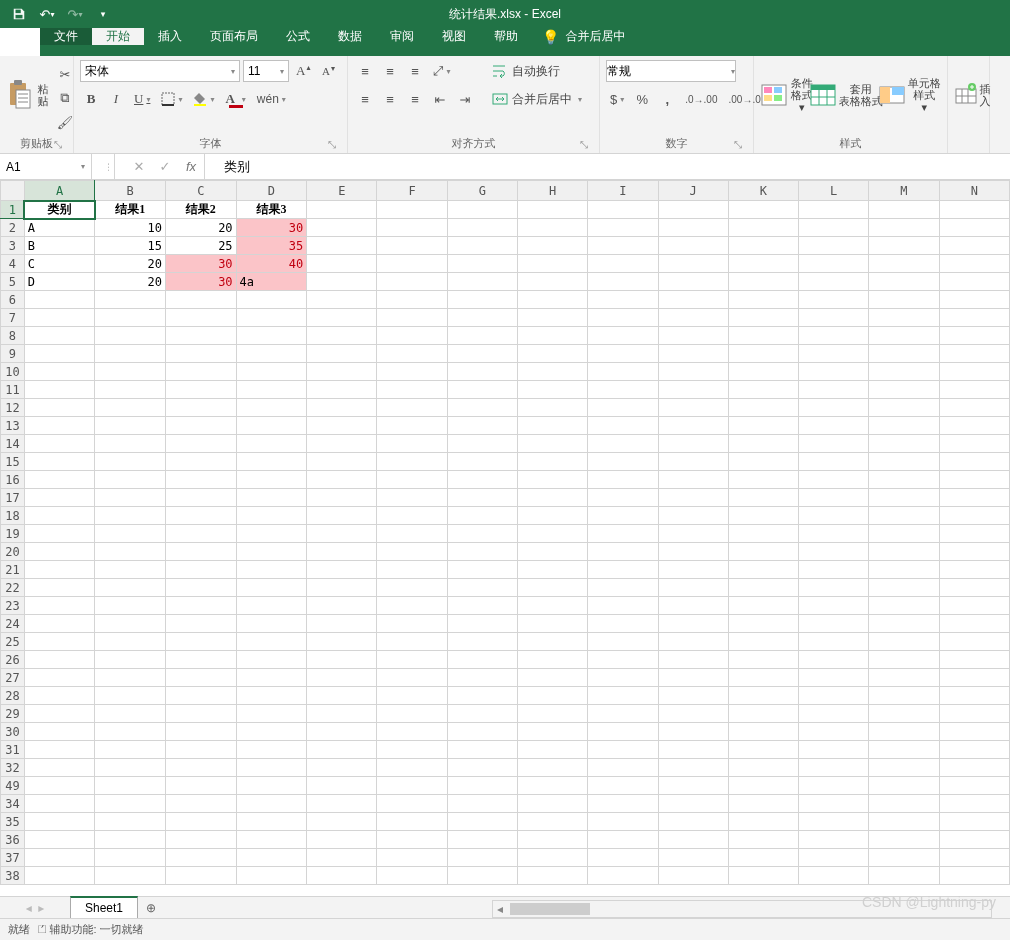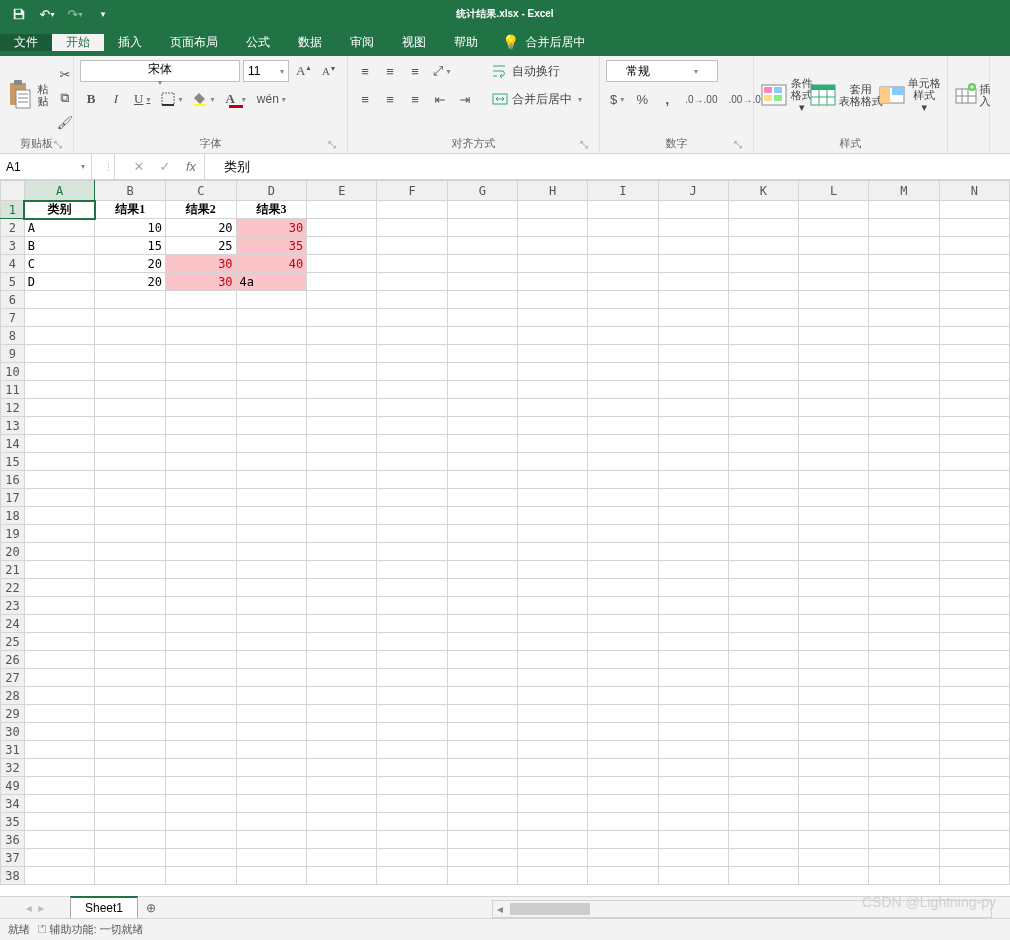--- a/index.html
+++ b/index.html
@@ -2,24 +2,24 @@
 <html><head>
 <meta charset="utf-8">
 <style>
   * { box-sizing: border-box; margin: 0; padding: 0; }
   body { font-family: "Microsoft YaHei", "Segoe UI", Arial, sans-serif; font-size: 12px; background: #fff; overflow: hidden; width: 1010px; height: 940px; position: relative; }
   
   
   .title-bar { background: #217346; height: 28px; display: flex; align-items: center; color: #fff; position: relative; }
   .qat { display: flex; align-items: center; gap: 6px; padding-left: 8px; }
   .qat-btn { width: 22px; height: 22px; display: flex; align-items: center; justify-content: center; color: #fff; font-size: 13px; cursor: pointer; }
-  .title-text { position: absolute; left: 50%; transform: translateX(-50%); font-size: 10px; font-weight: bold; }
-  
-  
-  .tabs-row { background: #217346; height: 28px; display: flex; align-items: center; color: #fff; }
+  .title-text { position: absolute; left: 50%; transform: translateX(-50%); font-size: 12px; }
+  
+  
+  .tabs-row { background: #217346; height: 28px; display: flex; align-items: flex-start; color: #fff; margin-left: 40px; }
   .tab { padding: 0 14px; display: flex; align-items: center; font-size: 12px; cursor: pointer; }
   .tab.file { background: #1a5c38; }
   .tab.active { background: #f3f3f3; color: #217346; }
   .tell-me { display: flex; align-items: center; gap: 6px; padding-left: 10px; cursor: text; }
   .bulb { font-size: 14px; }
   
   
   .ribbon { background: #f3f3f3; border-bottom: 1px solid #d4d4d4; height: 98px; display: flex; }
   .group { border-right: 1px solid #e1e1e1; padding: 4px 6px 2px 6px; display: flex; flex-direction: column; justify-content: space-between; position: relative; }
   .group-content { display: flex; align-items: flex-start; gap: 4px; flex: 1; }
@@ -27,32 +27,32 @@
   .dialog-launcher { position: absolute; right: 2px; bottom: 0; width: 14px; height: 14px; font-size: 10px; color: #888; cursor: pointer; }
   
   .big-btn { display: flex; align-items: center; justify-content: center; gap: 2px; width: 44px; height: 70px; cursor: pointer; }
   .big-btn .ic { width: 32px; height: 32px; display: flex; align-items: center; justify-content: center; }
   .big-btn .lbl { font-size: 11px; text-align: center; line-height: 12px; color: #444; }
   
   .stack { display: flex; flex-direction: column; gap: 4px; padding-top: 4px; }
   .mini-btn { width: 22px; height: 20px; display: flex; align-items: center; justify-content: center; cursor: pointer; color: #555; font-size: 13px; }
   
   .font-row { display: flex; align-items: center; gap: 3px; }
-  .font-name-sel { width: 160px; height: 22px; border: 1px solid #c0c0c0; background: #fff; font-size: 12px; padding: 0 4px; display: flex; align-items: center; justify-content: space-between; cursor: pointer; flex-direction: column;}
+  .font-name-sel { width: 160px; height: 22px; border: 1px solid #c0c0c0; background: #fff; font-size: 12px; padding: 0 4px; display: flex; align-items: center; justify-content: space-between; cursor: pointer;}
   .font-size-sel { width: 46px; height: 22px; border: 1px solid #c0c0c0; background: #fff; font-size: 12px; padding: 0 4px; display: flex; align-items: center; justify-content: space-between; cursor: pointer;}
   .iconbtn { height: 22px; min-width: 22px; padding: 0 3px; display: flex; align-items: center; justify-content: center; border: 1px solid transparent; cursor: pointer; color: #555; font-size: 13px; gap:1px;}
   .iconbtn .dd { font-size: 8px; color: #888; margin-left: 2px; }
   .font-rows { display: flex; flex-direction: column; gap: 6px; }
   
   .align-grid { display: flex; flex-direction: column; gap: 6px; }
   .align-row { display: flex; gap: 3px; }
   .wide-btn { height: 22px; display: flex; align-items: center; gap: 4px; padding: 0 6px; cursor: pointer; font-size: 12px; color: #444;}
   .wide-btn .dd { font-size: 8px; color: #888; margin-left: 2px; }
   
-  .num-fmt-sel { width: 112px; height: 22px; border: 1px solid #c0c0c0; background: #fff; padding: 0 19px; display: flex; align-items: center; justify-content: space-between; cursor: pointer; font-size:12px;gap:8px;}
+  .num-fmt-sel { width: 130px; height: 22px; border: 1px solid #c0c0c0; background: #fff; padding: 0 0; display: flex; align-items: center; justify-content: space-between; cursor: pointer; font-size:12px;gap:8px;}
   
   
   .fbar-row { height: 26px; border-bottom: 1px solid #d4d4d4; display: flex; align-items: stretch; background: #fff; gap: 11px; }
   .name-box { width: 92px; border-right: 1px solid #d4d4d4; display: flex; align-items: center; padding: 0 6px; font-size: 12px; justify-content: space-between;}
   .name-box .dd { font-size: 8px; color: #888; }
   .fbar-btns { display: flex; align-items: center; border-right: 1px solid #d4d4d4; }
   .fbar-btn { width: 26px; height: 100%; display: flex; align-items: center; justify-content: center; color: #aaa; font-size: 13px; cursor: pointer; }
   .fbar-input { flex: 1; padding: 0 8px; display: flex; align-items: center; font-size: 13px; }
   
   

